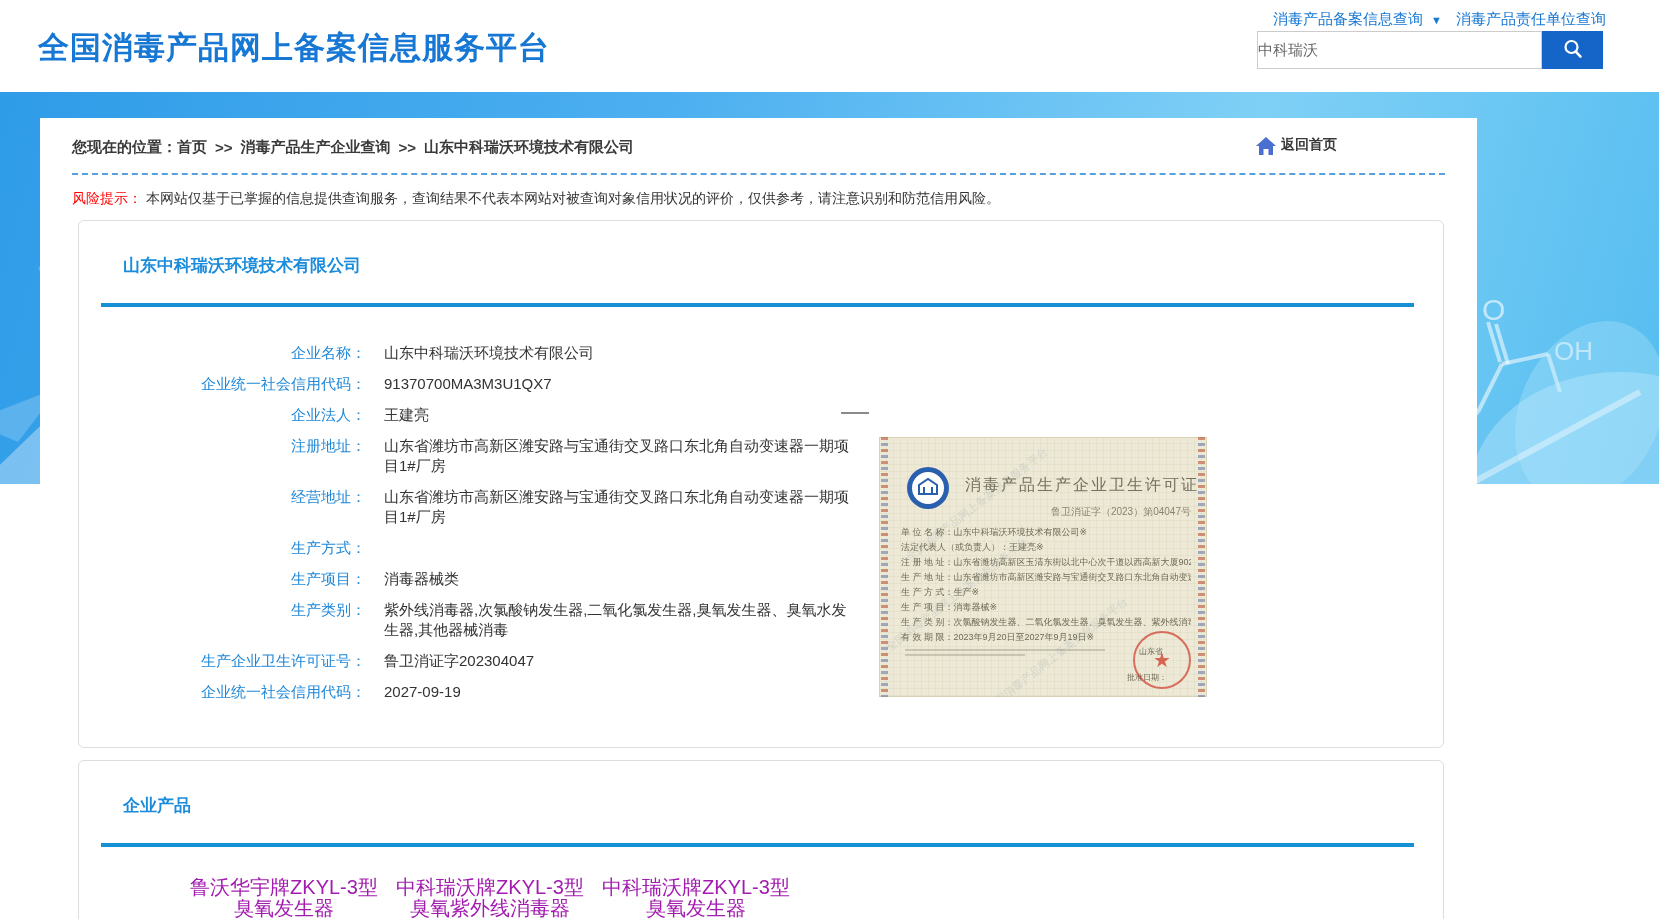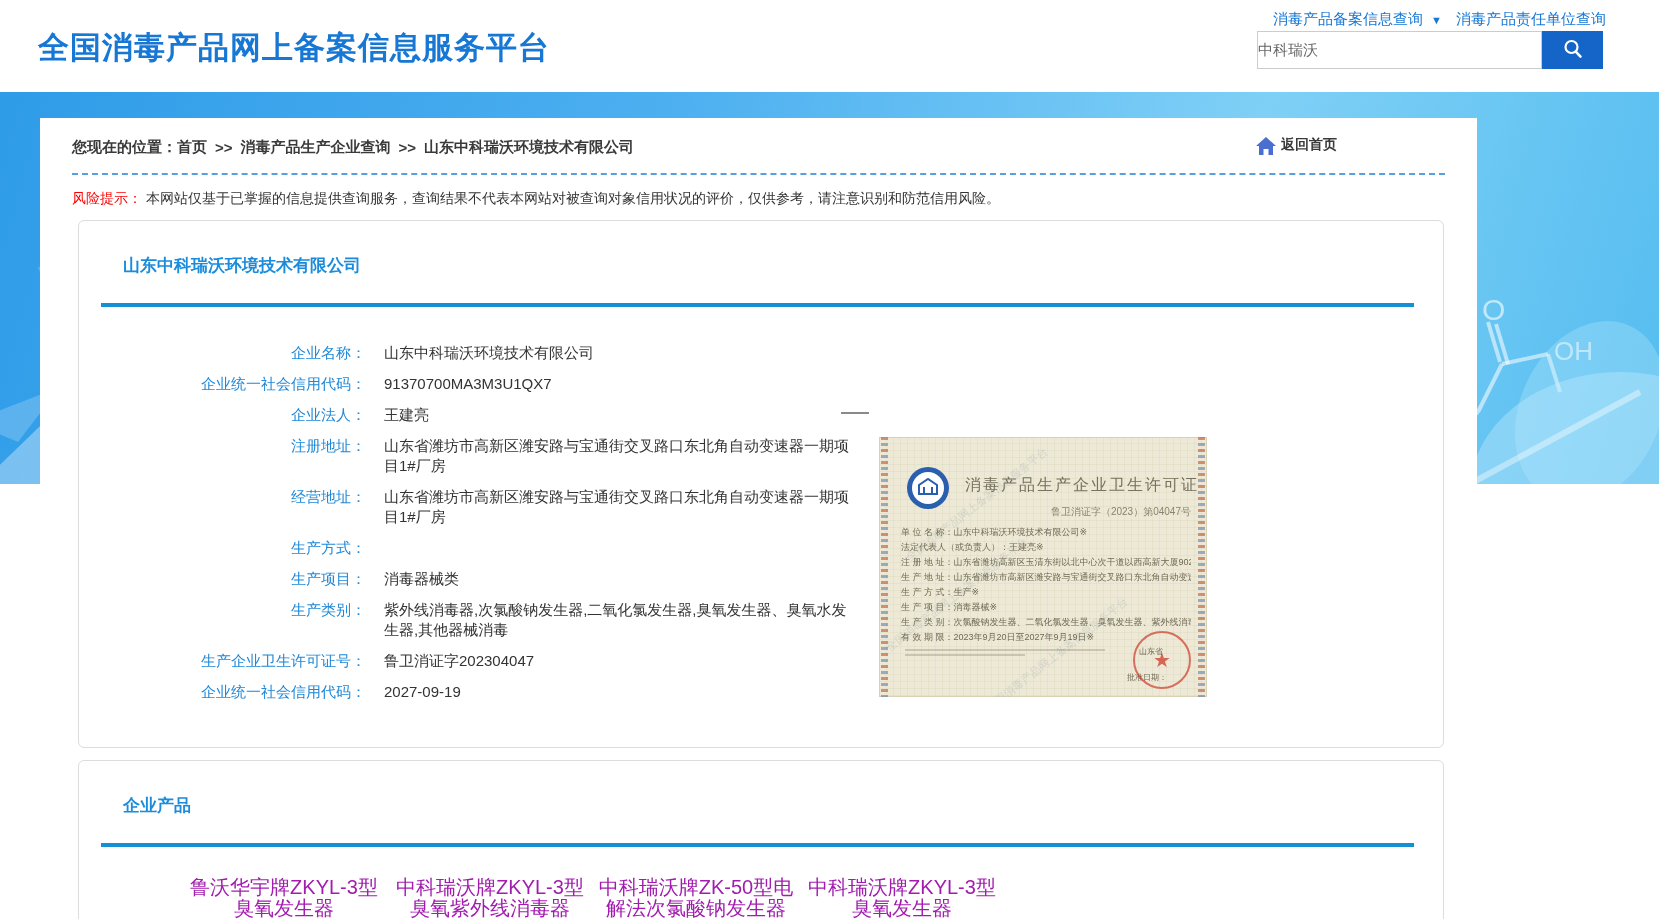--- a/index.html
+++ b/index.html
@@ -264,19 +264,18 @@
     </div>
   </div>
 
   <div class="card" style="height:300px; overflow:hidden;">
     <div class="card-title">企业产品</div>
     <div class="blue-rule"></div>
 
     <div class="products-grid">
       <a class="product-link">鲁沃华宇牌ZKYL-3型臭氧发生器</a>
       <a class="product-link">中科瑞沃牌ZKYL-3型臭氧紫外线消毒器</a>
-      <a class="product-link">中科瑞沃牌ZK-50型电解法次氯酸钠发生器</a>
       <a class="product-link">中科瑞沃牌ZKYL-3型臭氧发生器</a>
 
     </div>
   </div>
 
 </div>
 
 </body></html>

